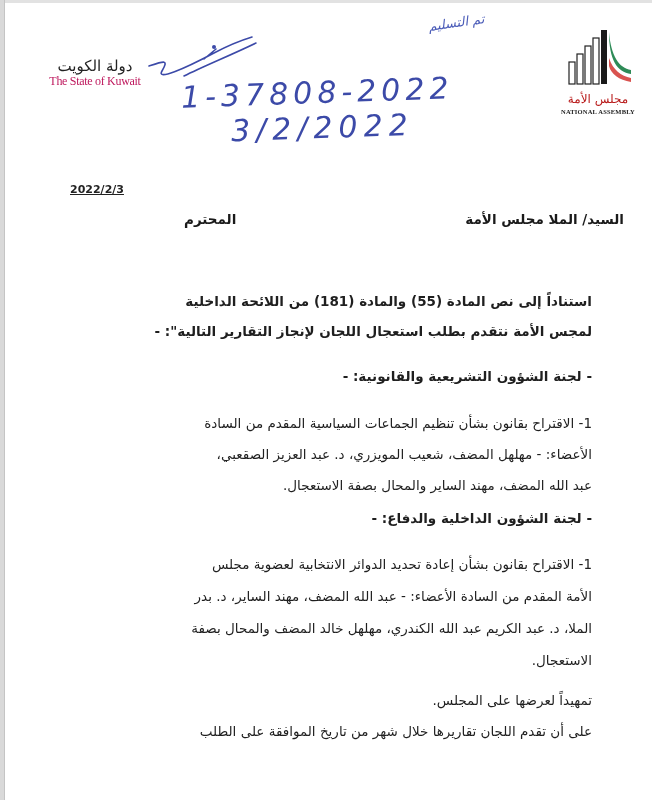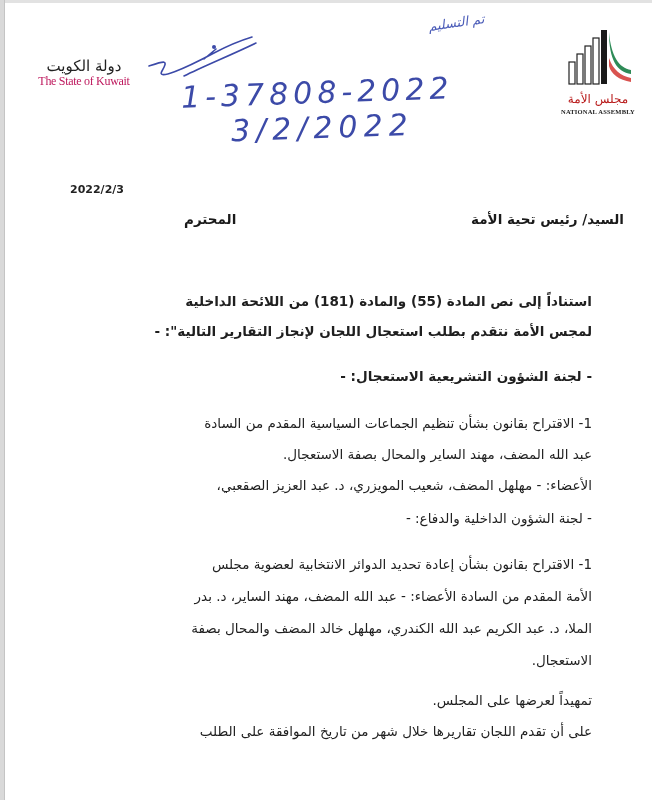--- a/index.html
+++ b/index.html
@@ -14,53 +14,53 @@
     position: absolute; left: 0; top: 0; width: 4px; height: 800px;
     background: #d9d9d9; border-right: 1px solid #c4c4c4;
   }
   .frame-top {
     position: absolute; left: 0; top: 0; width: 652px; height: 3px;
     background: #e2e2e2;
   }
   .page { position: absolute; left: 6px; top: 3px; right: 0; bottom: 0; }
 
   
-  .kuwait-block { position: absolute; left: 28px; top: 55px; text-align: center; width: 100px; }
+  .kuwait-block { position: absolute; left: 39px; top: 55px; text-align: center; width: 100px; }
   .kuwait-ar { font-family: "DejaVu Serif", serif; font-size: 15px; color: #222; line-height: 16px; direction: rtl; }
   .kuwait-en { font-family: "Liberation Serif", serif; font-size: 12px; color: #be185d; letter-spacing: -0.3px; line-height: 14px; }
 
   
   .hand { position: absolute; font-family: "DejaVu Sans", sans-serif; color: #3c4aa8; font-style: italic; font-weight: 300; }
   .hand-ref { left: 175px; top: 72px; font-size: 30px; letter-spacing: 5px; transform: rotate(-2deg); }
   .hand-date { left: 225px; top: 107px; font-size: 30px; letter-spacing: 6px; transform: rotate(-2deg); }
   .hand-note { left: 422px; top: 12px; font-size: 13px; color: #4b5cb8; transform: rotate(-8deg); direction: rtl; }
   .signature { position: absolute; left: 138px; top: 28px; width: 120px; height: 60px; }
 
   
   .na-block { position: absolute; left: 542px; top: 25px; width: 100px; text-align: center; }
   .na-logo { width: 70px; height: 60px; margin: 0 auto; display: block; }
   .na-ar { font-family: "DejaVu Serif", serif; font-size: 12px; direction: rtl; color: #b91c1c; line-height: 18px; margin-top: 2px; }
   .na-en { font-family: "Liberation Serif", serif; font-size: 6.5px; font-weight: bold; letter-spacing: 0.2px; color: #222; }
 
   
-  .doc-date { position: absolute; left: 64px; top: 180px; font-size: 11px; font-weight: bold; color: #222; }
+  .doc-date { position: absolute; left: 64px; top: 180px; font-size: 11px; font-weight: bold; color: #222; text-decoration: underline; }
   .body {
     position: absolute; left: 56px; width: 530px; direction: rtl; text-align: justify;
     font-family: "DejaVu Sans", sans-serif; color: #1f1f1f;
   }
   .line { display: block; font-size: 13.5px; line-height: 20px; white-space: nowrap; }
   .addressee { position: absolute; right: 28px; top: 208px; width: 560px; direction: rtl; font-weight: bold; font-size: 13.5px; }
   .addressee .respect { position: absolute; left: 120px; top: 0; }
   .greeting { top: 243px; font-weight: bold; }
   .p1 { top: 283px; font-weight: bold; }
   .p1 .line { line-height: 30px; }
   .h1 { top: 363px; font-weight: bold; }
   .item1 { top: 405px; }
   .item1 .line { line-height: 31px; }
-  .h2 { top: 505px; font-weight: normal; }
+  .h2 { top: 505px; font-weight: bold; }
   .item2 { top: 545px; }
   .item2 .line { line-height: 32px; }
   .closing { top: 682px; }
   .closing .line { line-height: 31px; }
 </style>
 </head>
 <body>
 
 <div class="frame-top"></div>
 <div class="frame-left"></div>
@@ -91,38 +91,38 @@
       <path d="M46 4 C 48 28, 56 40, 68 42 L 68 46 C 54 44, 46 32, 46 4 Z" fill="#2e8b57"></path>
       <path d="M46 30 C 50 42, 58 48, 68 50 L 68 54 C 56 52, 48 46, 46 38 Z" fill="#d9534f"></path>
     </svg>
     <div class="na-ar">مجلس الأمة</div>
     <div class="na-en">NATIONAL ASSEMBLY</div>
   </div>
 
   <div class="doc-date">2022/2/3</div>
 
   <div class="addressee">
-    <span>السيد/ رئيس تحية الأمة</span>
+    <span>السيد/ الملا مجلس الأمة</span>
     <span class="respect">المحترم</span>
   </div>
 
 
   <div class="body p1">
     <span class="line">استناداً إلى نص المادة (55) والمادة (181) من اللائحة الداخلية</span>
     <span class="line">لمجس الأمة نتقدم بطلب استعجال اللجان لإنجاز التقارير التالية": -</span>
   </div>
 
   <div class="body h1">
-    <span class="line">- لجنة الشؤون التشريعية الاستعجال: -</span>
+    <span class="line">- لجنة الشؤون التشريعية والقانونية: -</span>
   </div>
 
   <div class="body item1">
     <span class="line">1- الاقتراح بقانون بشأن تنظيم الجماعات السياسية المقدم من السادة</span>
+    <span class="line">الأعضاء: - مهلهل المضف، شعيب المويزري، د. عبد العزيز الصقعبي،</span>
     <span class="line">عبد الله المضف، مهند الساير والمحال بصفة الاستعجال.</span>
-    <span class="line">الأعضاء: - مهلهل المضف، شعيب المويزري، د. عبد العزيز الصقعبي،</span>
   </div>
 
   <div class="body h2">
     <span class="line">- لجنة الشؤون الداخلية والدفاع: -</span>
   </div>
 
   <div class="body item2">
     <span class="line">1- الاقتراح بقانون بشأن إعادة تحديد الدوائر الانتخابية لعضوية مجلس</span>
     <span class="line">الأمة المقدم من السادة الأعضاء: - عبد الله المضف، مهند الساير، د. بدر</span>
     <span class="line">الملا، د. عبد الكريم عبد الله الكندري، مهلهل خالد المضف والمحال بصفة</span>

